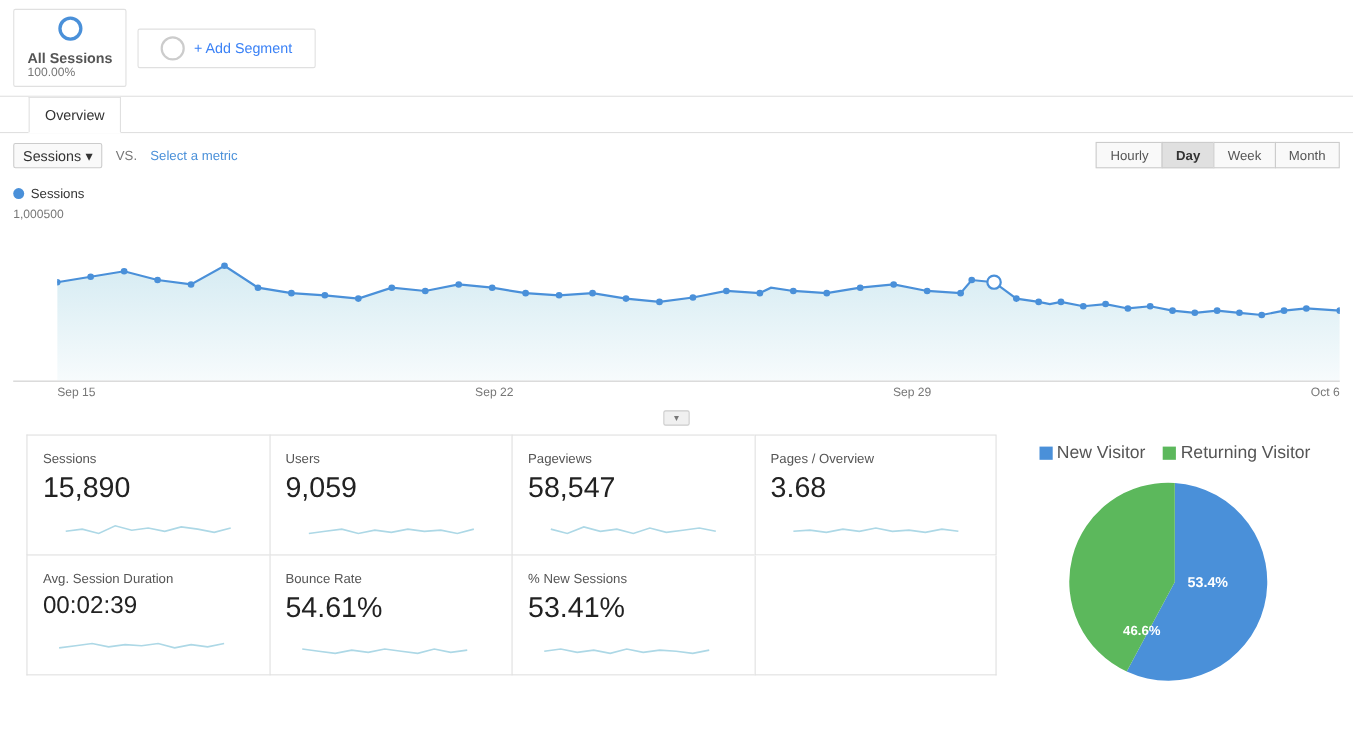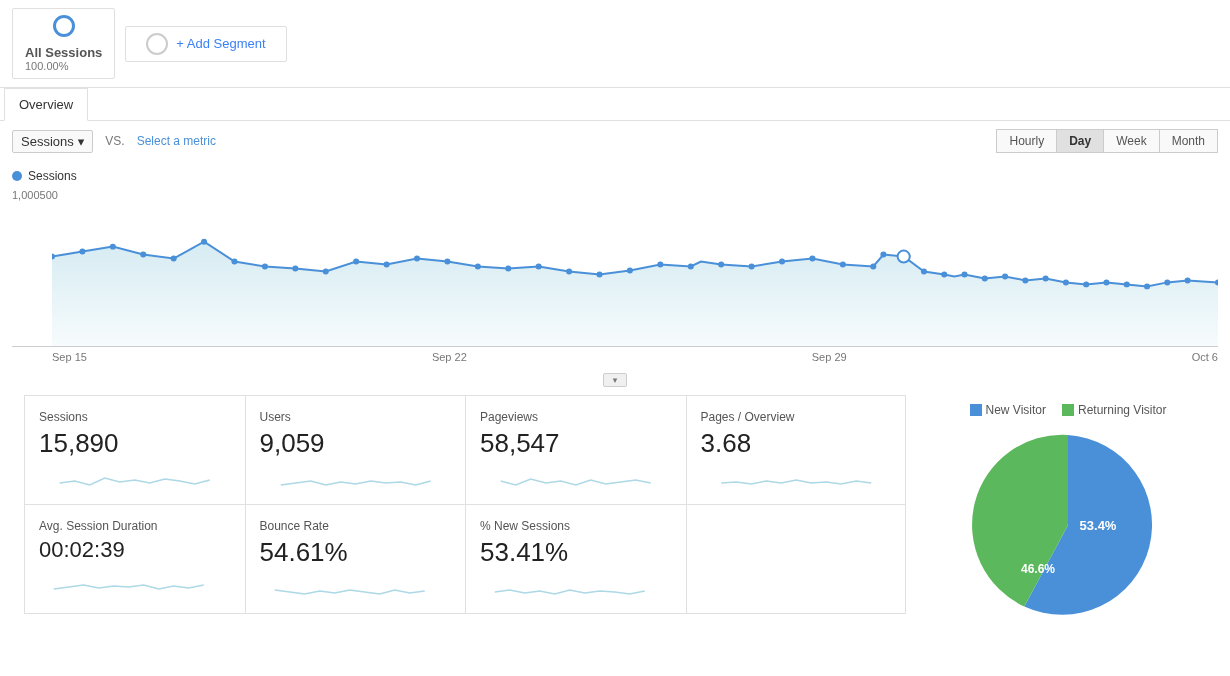--- a/index.html
+++ b/index.html
@@ -41,21 +41,21 @@
       cursor: pointer;
     }
     .add-circle {
       width: 22px; height: 22px;
       border-radius: 50%;
       border: 2px solid #ccc;
       background: #fff;
     }
 
     .tabs-bar {
-      padding: 0 4px;
+      padding: 0 26px;
       border-bottom: 1px solid #e0e0e0;
     }
     .tab {
       display: inline-block;
       padding: 8px 14px;
       cursor: pointer;
       font-size: 13px;
       color: #555;
       border: 1px solid transparent;
       border-bottom: none;
@@ -210,21 +210,21 @@
     .pie-legend {
       display: flex;
       gap: 16px;
       justify-content: center;
       margin-bottom: 8px;
     }
     .legend-item {
       display: flex;
       align-items: center;
       gap: 4px;
-      font-size: 12px;
+      font-size: 16px;
       color: #555;
     }
     .legend-box {
       width: 12px; height: 12px;
     }
 
     .bottom-section {
       display: flex;
       padding: 0 12px;
     }

